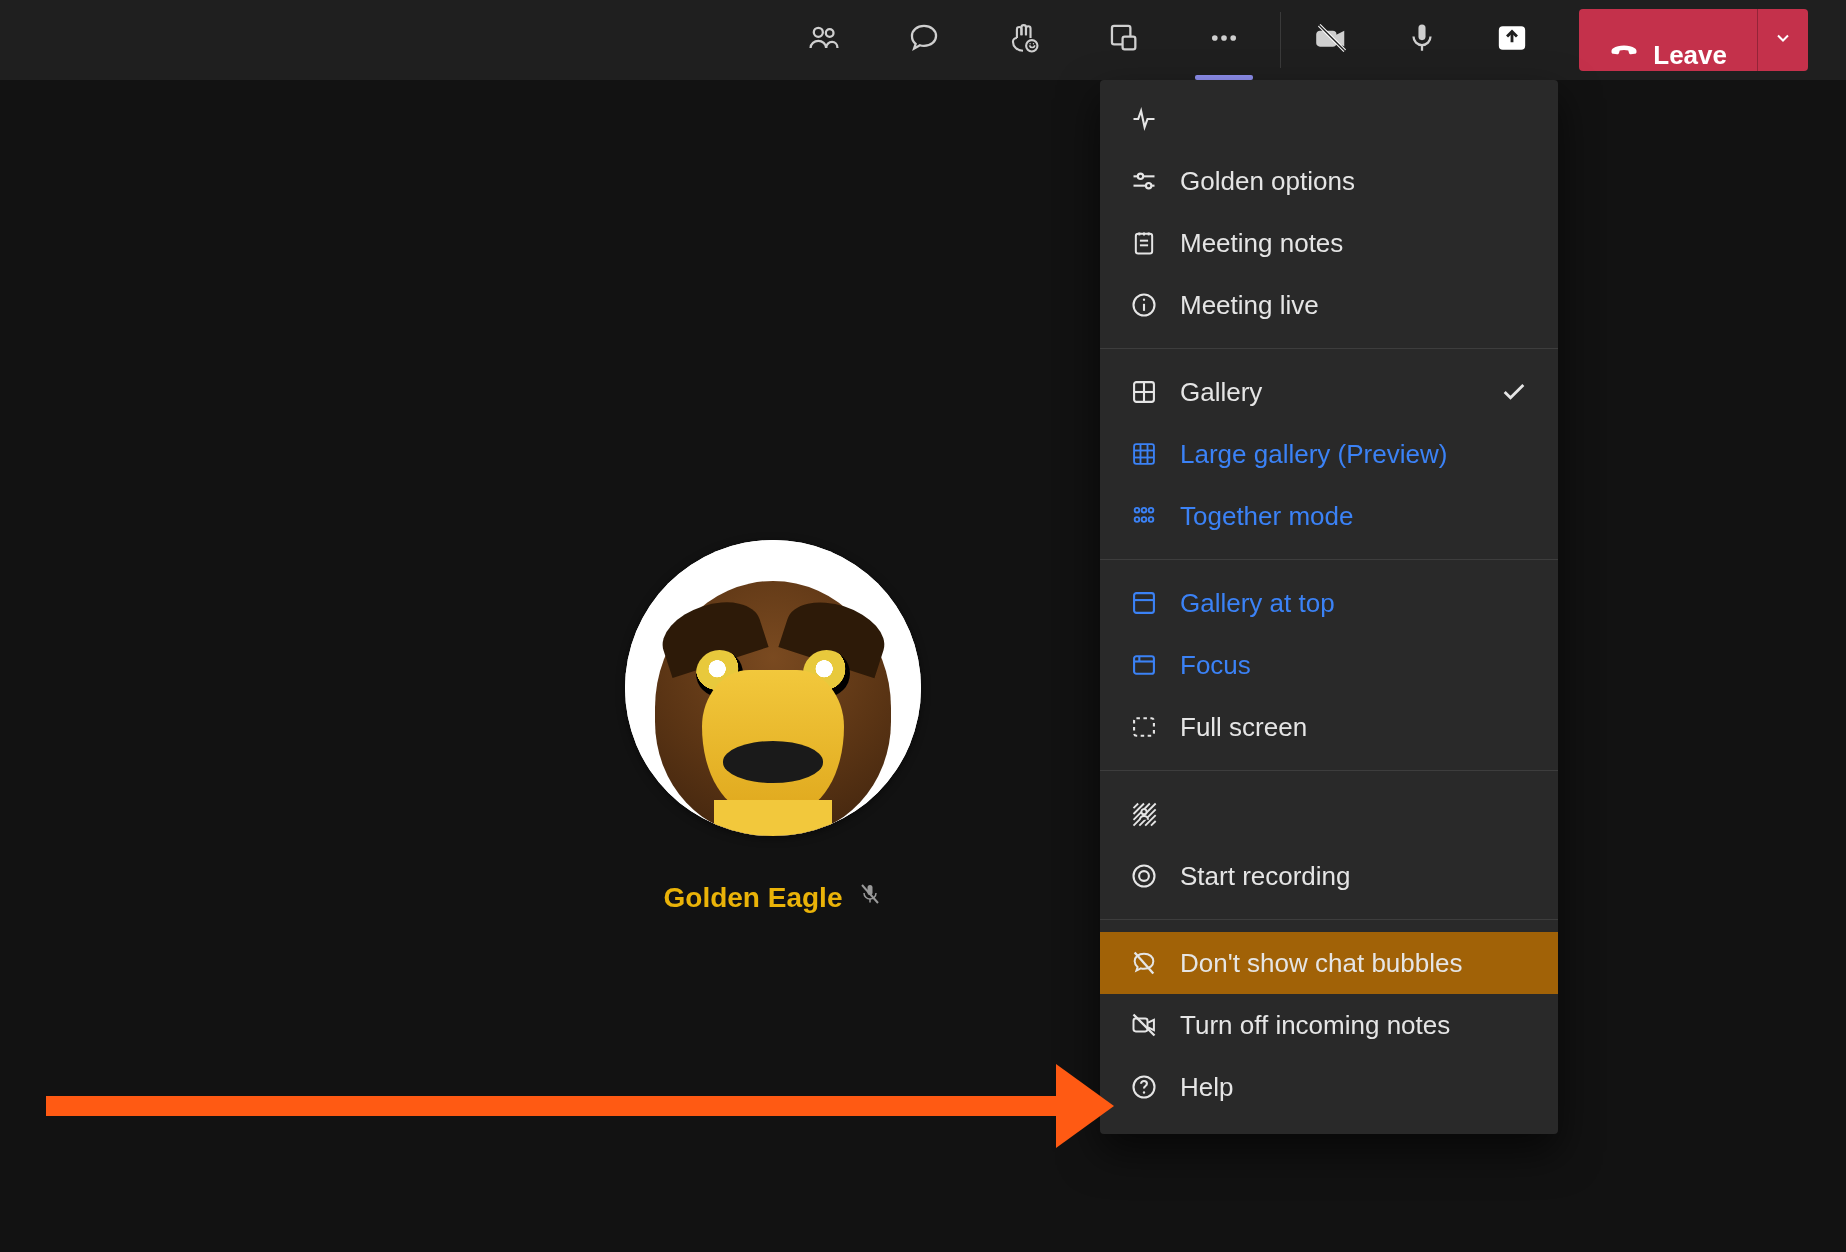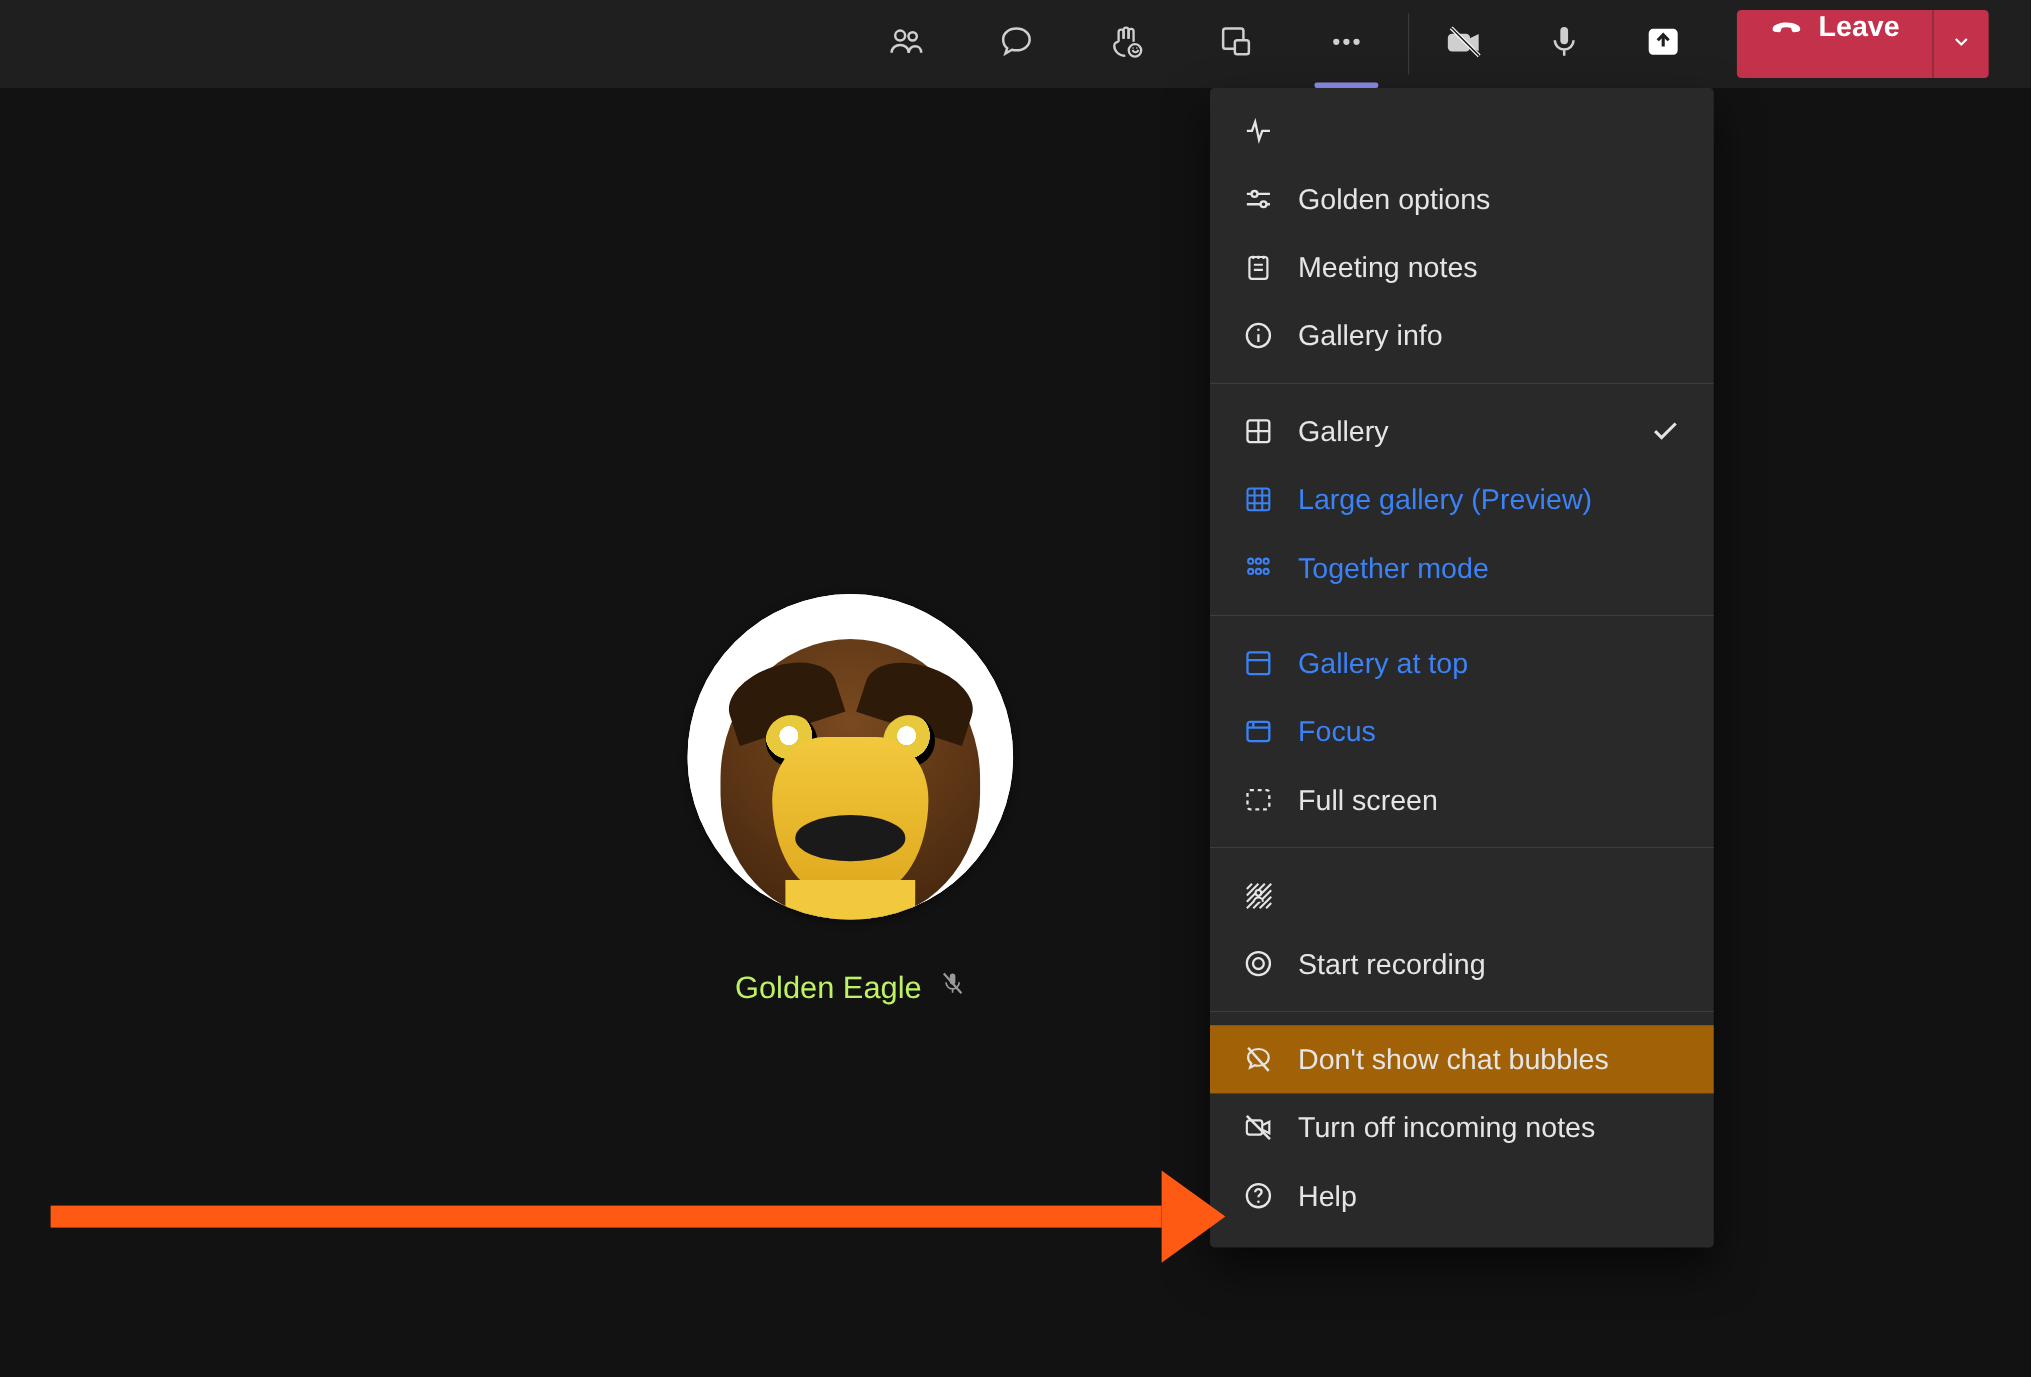--- a/index.html
+++ b/index.html
@@ -56,21 +56,21 @@
   }
   .leave-group {
     display: flex;
     margin-left: 22px;
   }
   .leave-btn {
     height: 62px;
     background: #c4314b;
     color: #fff;
     display: flex;
-    align-items: flex-start;
+    align-items: flex-end;
     justify-content: center;
     gap: 14px;
     padding: 0 30px;
     font-size: 26px;
     font-weight: 600;
     border-radius: 4px 0 0 4px;
     cursor: pointer;
   }
   .leave-btn svg { width: 30px; height: 30px; }
   .leave-caret {
@@ -99,22 +99,22 @@
     background: #fff;
     display: flex; align-items: center; justify-content: center;
     box-shadow: 0 2px 8px rgba(0,0,0,.5);
   }
   .participant-label {
     margin-top: 44px;
     display: flex;
     align-items: center;
     gap: 16px;
     font-size: 28px;
-    font-weight: 400;
-    color: #bef264;
+    font-weight: 700;
+    color: #eab308;
   }
   .participant-label svg { width: 24px; height: 28px; color: #9a9a9a; }
 
   
   .eagle {
     width: 100%; height: 100%;
     position: relative;
     background: #fff;
   }
   .eagle .head {
@@ -394,21 +394,21 @@
         <span class="dd-label" data-bind="menu.groups.0.items.2.label">Meeting notes</span>
       </div>
       <div class="dd-item">
         <span class="dd-icon">
           <svg viewBox="0 0 24 24" fill="none" stroke="currentColor" stroke-width="1.8">
             <circle cx="12" cy="12" r="9"></circle>
             <line x1="12" y1="11" x2="12" y2="17"></line>
             <circle cx="12" cy="7.5" r="1" fill="currentColor" stroke="none"></circle>
           </svg>
         </span>
-        <span class="dd-label" data-bind="menu.groups.0.items.3.label">Gallery info</span>
+        <span class="dd-label" data-bind="menu.groups.0.items.3.label">Meeting live</span>
       </div>
       <div class="dd-sep"></div>
       <div class="dd-item">
         <span class="dd-icon">
           <svg viewBox="0 0 24 24" fill="none" stroke="currentColor" stroke-width="1.8">
             <rect x="3.5" y="3.5" width="17" height="17" rx="2"></rect>
             <line x1="12" y1="3.5" x2="12" y2="20.5"></line>
             <line x1="3.5" y1="12" x2="20.5" y2="12"></line>
           </svg>
         </span>

